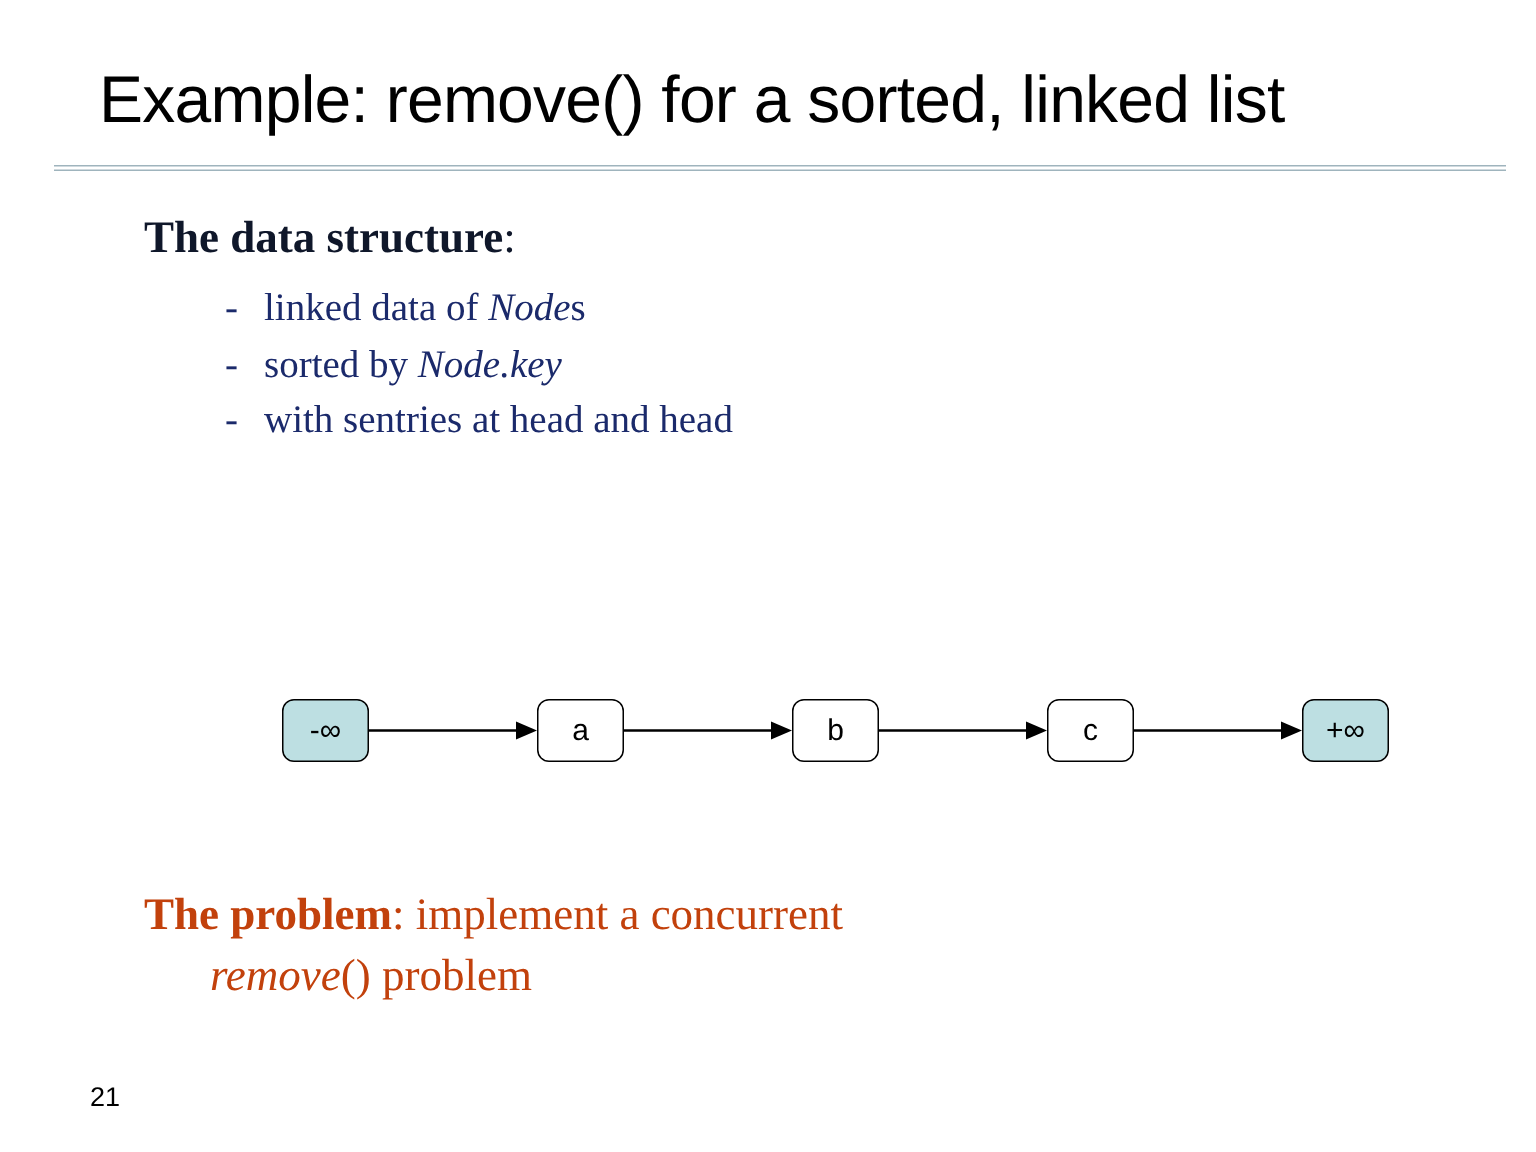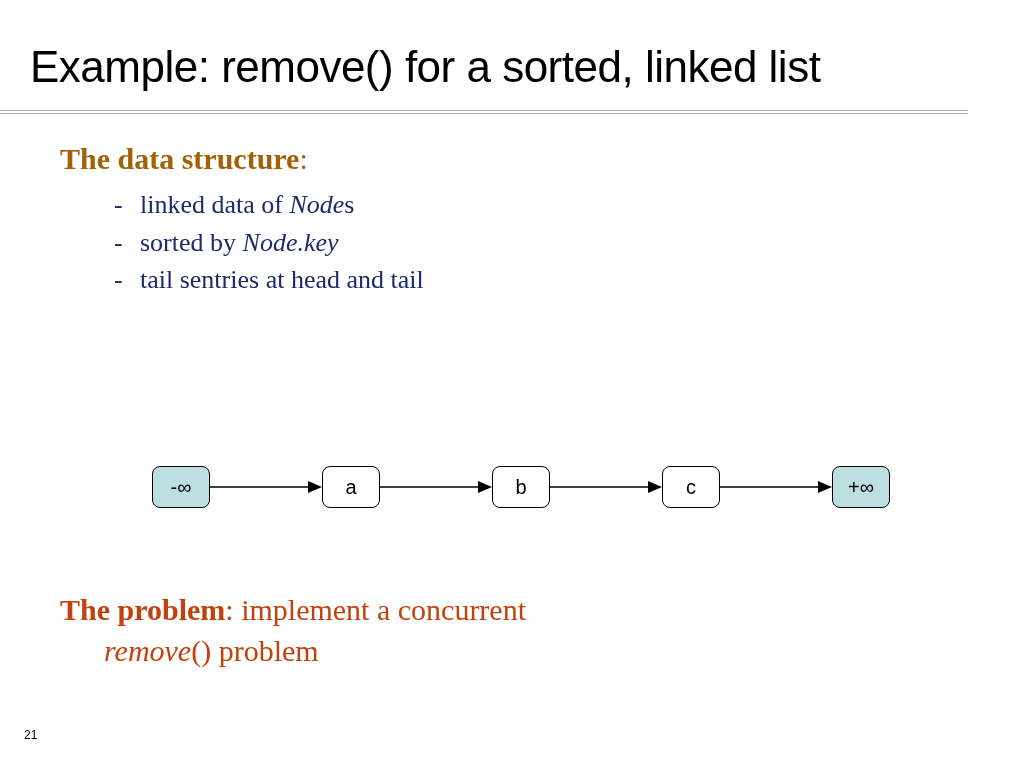--- a/index.html
+++ b/index.html
@@ -9,20 +9,21 @@
     height: 768px;
     background: #ffffff;
     font-family: Georgia, "Times New Roman", serif;
     color: #000000;
   }
   .slide {
     position: relative;
     width: 968px;
     height: 768px;
     box-sizing: border-box;
+    margin-left: 36px;
   }
   .title {
     font-family: "Helvetica Neue", Arial, sans-serif;
     font-weight: 300;
     font-size: 44px;
     color: #000000;
     padding: 42px 30px 0 30px;
     letter-spacing: -0.5px;
   }
   .rule {
@@ -31,21 +32,21 @@
     border-top: 1px solid #9fb4bd;
     border-bottom: 1px solid #9fb4bd;
     height: 2px;
   }
   .body {
     padding: 28px 60px 0 60px;
   }
   .heading {
     font-family: Georgia, "Times New Roman", serif;
     font-size: 30px;
-    color: #a16207;
+    color: #0f172a;
   }
   .heading b { font-weight: 700; }
   .bullets {
     margin: 10px 0 0 54px;
     font-size: 26px;
     color: #1b2a6b;
     line-height: 1.45;
     font-family: Georgia, "Times New Roman", serif;
   }
   .bullets .row {
@@ -105,21 +106,21 @@
   .problem-block .indent {
     padding-left: 44px;
   }
   .problem-block i { font-style: italic; }
 
   .pagenum {
     position: absolute;
     left: 24px;
     bottom: 26px;
     font-family: "Helvetica Neue", Arial, sans-serif;
-    font-size: 12px;
+    font-size: 18px;
     color: #000000;
   }
 </style>
 </head>
 <body>
 
 <div class="slide">
 
   <div class="title">Example: remove() for a sorted, linked list</div>
   <hr class="rule">
@@ -132,21 +133,21 @@
       <div class="row">
         <span class="dash">-</span>
         <span class="txt"><span>linked data of </span><i>Node</i><span>s</span></span>
       </div>
       <div class="row">
         <span class="dash">-</span>
         <span class="txt"><span>sorted by </span><i>Node.key</i><span></span></span>
       </div>
       <div class="row">
         <span class="dash">-</span>
-        <span class="txt"><span>tail sentries at head and tail</span><i></i><span></span></span>
+        <span class="txt"><span>with sentries at head and head</span><i></i><span></span></span>
       </div>
     </div>
   </div>
 
   <div class="diagram">
     <div class="node sentry" style="left:152px;">-∞</div>
     <div class="node" style="left:322px;">a</div>
     <div class="node" style="left:492px;">b</div>
     <div class="node" style="left:662px;">c</div>
     <div class="node sentry" style="left:832px;">+∞</div>

